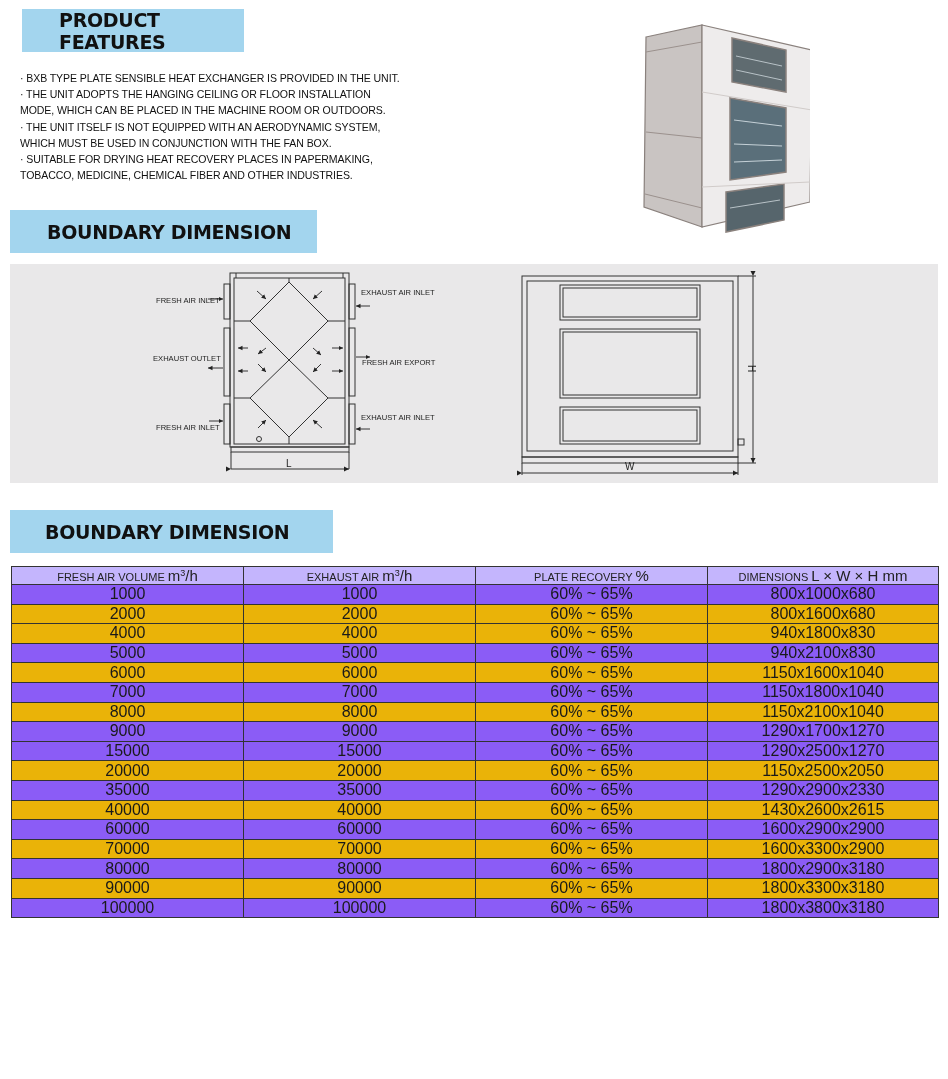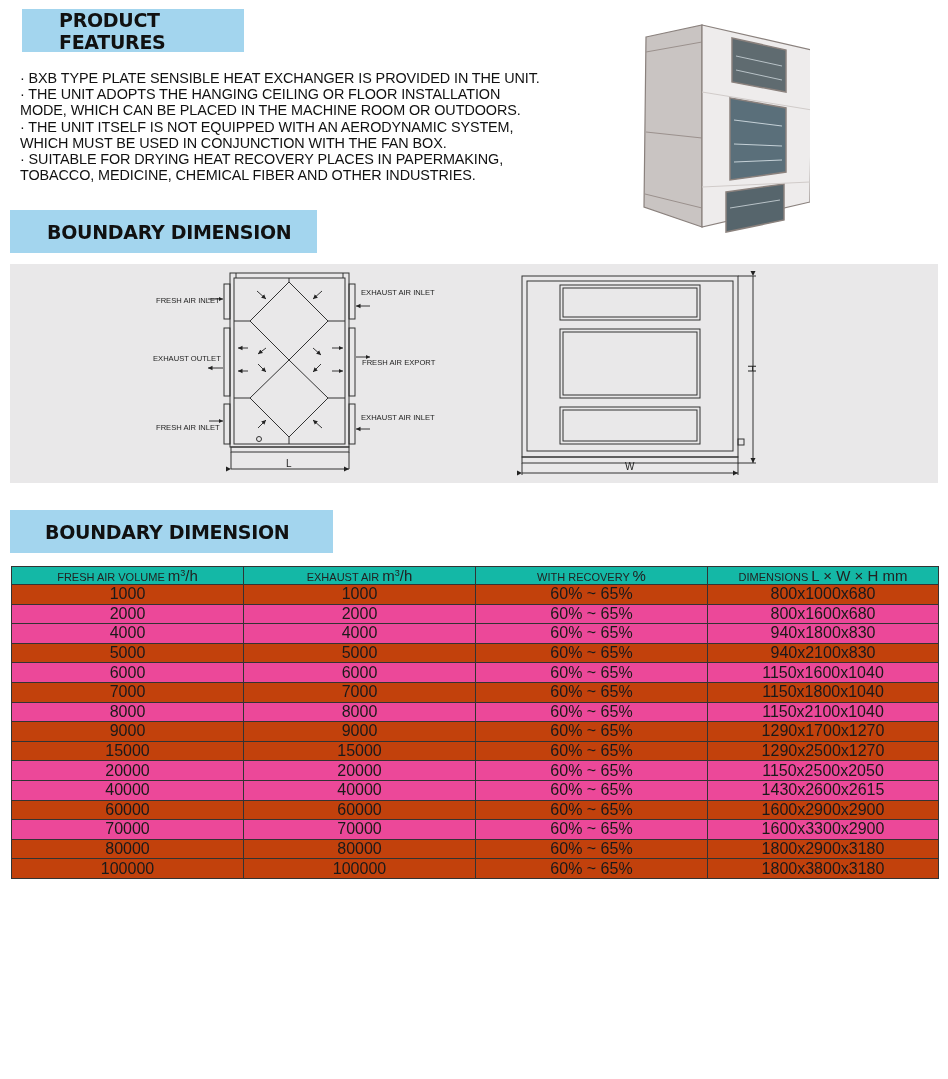--- a/index.html
+++ b/index.html
@@ -8,38 +8,38 @@
     position: absolute; background: #a3d5ee; height: 43px;
     display: flex; align-items: center; box-sizing: border-box;
   }
   .section-header span {
     font-family: "DejaVu Sans", sans-serif; font-weight: bold; font-size: 19px; color: #111; letter-spacing: -0.3px;
   }
   #hdr1 { left: 10px; top: 9px; width: 222px; padding-left: 37px; margin-left: 12px; }
   #hdr2 { left: 10px; top: 210px; width: 307px; padding-left: 37px; }
   #hdr3 { left: 10px; top: 510px; width: 323px; padding-left: 35px; }
 
-  #features { position: absolute; left: 20px; top: 70px; width: 600px; font-family: "Liberation Sans", sans-serif; font-size: 15px; line-height: 16.2px; color: #111; letter-spacing: -0.1px; }
+  #features { position: absolute; left: 20px; top: 70px; width: 600px; font-family: "Liberation Sans", sans-serif; font-size: 11px; line-height: 16.2px; color: #111; letter-spacing: -0.1px; }
   #features p { margin: 0; white-space: pre; transform: scaleX(0.96); transform-origin: left; }
 
   #product-photo { position: absolute; left: 640px; top: 22px; width: 170px; height: 212px; }
 
   #diagram-panel { position: absolute; left: 10px; top: 264px; width: 928px; height: 219px; background: #e9e8e9; }
   #diagram-panel svg { position: absolute; left: 0; top: 0; }
   .dlabel { font-family: "Liberation Sans", sans-serif; font-size: 7.6px; fill: #222; }
   .dim-letter { font-family: "Liberation Sans", sans-serif; font-size: 10px; fill: #222; }
 
   #spec-table { position: absolute; left: 11px; top: 566px; border-collapse: collapse; width: 927px; table-layout: fixed; }
   #spec-table th, #spec-table td { border: 1.5px solid #333; padding: 0; text-align: center; height: 19.6px; box-sizing: border-box; }
-  #spec-table th { background: #14b8a6; font-weight: normal; font-family: "Liberation Sans", sans-serif; font-size: 11px; color: #222; height: 16px; }
+  #spec-table th { background: #c4b5fd; font-weight: normal; font-family: "Liberation Sans", sans-serif; font-size: 11px; color: #222; height: 16px; }
   #spec-table th .unit { font-size: 15px; }
   #spec-table th sup { font-size: 9px; }
   #spec-table td { font-family: "Liberation Sans", sans-serif; font-size: 16px; color: #1a1a1a; line-height: 18px; }
-  #spec-table tr.odd td { background: #c2410c; }
-  #spec-table tr.even td { background: #ec4899; }
+  #spec-table tr.odd td { background: #8b5cf6; }
+  #spec-table tr.even td { background: #eab308; }
   #spec-table col.c1 { width: 232px; }
   #spec-table col.c2 { width: 232px; }
   #spec-table col.c3 { width: 232px; }
   #spec-table col.c4 { width: 231px; }
 </style>
 </head>
 <body>
 
 <div class="section-header" id="hdr1">
   <span>PRODUCT FEATURES</span>
@@ -179,21 +179,21 @@
   <colgroup>
       <col class="c1">
       <col class="c2">
       <col class="c3">
       <col class="c4">
     </colgroup>
   <thead>
     <tr id="thead-row">
         <th><span>FRESH AIR VOLUME </span><span class="unit">m</span><sup>3</sup><span class="unit">/h</span></th>
         <th><span>EXHAUST AIR  </span><span class="unit">m</span><sup>3</sup><span class="unit">/h</span></th>
-        <th><span>WITH RECOVERY </span><span class="unit">%</span></th>
+        <th><span>PLATE RECOVERY </span><span class="unit">%</span></th>
         <th><span>DIMENSIONS </span><span class="unit">L × W × H mm</span></th>
       </tr>
   </thead>
   <tbody id="tbody">
       <tr class="odd">
         <td>1000</td>
         <td>1000</td>
         <td>60% ~ 65%</td>
         <td>800x1000x680</td>
       </tr>
@@ -244,20 +244,26 @@
         <td>15000</td>
         <td>60% ~ 65%</td>
         <td>1290x2500x1270</td>
       </tr>
       <tr class="even">
         <td>20000</td>
         <td>20000</td>
         <td>60% ~ 65%</td>
         <td>1150x2500x2050</td>
       </tr>
+      <tr class="odd">
+        <td>35000</td>
+        <td>35000</td>
+        <td>60% ~ 65%</td>
+        <td>1290x2900x2330</td>
+      </tr>
       <tr class="even">
         <td>40000</td>
         <td>40000</td>
         <td>60% ~ 65%</td>
         <td>1430x2600x2615</td>
       </tr>
       <tr class="odd">
         <td>60000</td>
         <td>60000</td>
         <td>60% ~ 65%</td>
@@ -268,20 +274,26 @@
         <td>70000</td>
         <td>60% ~ 65%</td>
         <td>1600x3300x2900</td>
       </tr>
       <tr class="odd">
         <td>80000</td>
         <td>80000</td>
         <td>60% ~ 65%</td>
         <td>1800x2900x3180</td>
       </tr>
+      <tr class="even">
+        <td>90000</td>
+        <td>90000</td>
+        <td>60% ~ 65%</td>
+        <td>1800x3300x3180</td>
+      </tr>
       <tr class="odd">
         <td>100000</td>
         <td>100000</td>
         <td>60% ~ 65%</td>
         <td>1800x3800x3180</td>
       </tr>
     </tbody>
 </table>
 
 </body></html>

